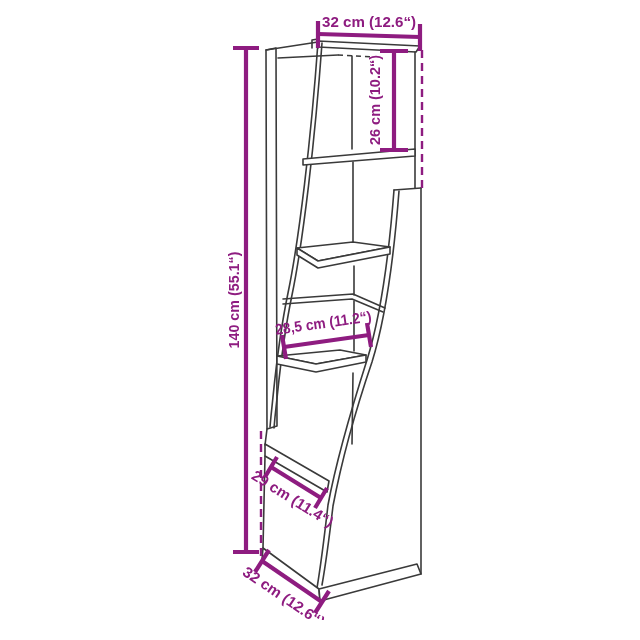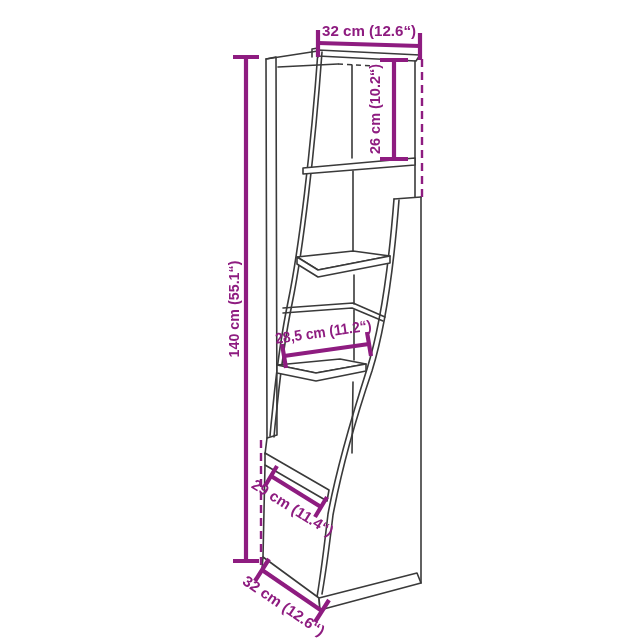--- a/index.html
+++ b/index.html
@@ -1,17 +1,17 @@
 <!DOCTYPE html>
 <html style="--dimension: #8e1c80; --line-art: #3a3a3a; --background: #ffffff;"><head>
 <meta charset="utf-8">
 <style>
   html,body{margin:0;padding:0;background:var(--background,#fff);}
   .stage{
-    width:640px;height:620px;position:relative;margin:9px auto;
+    width:640px;height:620px;position:relative;margin:0 auto;
     background:var(--background,#fff);
     font-family:"Liberation Sans",sans-serif;
   }
   svg{display:block;}
   .art{stroke:var(--line-art,#3a3a3a);stroke-width:1.6;fill:none;stroke-linejoin:round;stroke-linecap:round;}
   .artfill{stroke:var(--line-art,#3a3a3a);stroke-width:1.6;fill:#fff;stroke-linejoin:round;}
   .hidden-edge{stroke:var(--line-art,#3a3a3a);stroke-width:1.4;fill:none;stroke-dasharray:5 4;}
   .dim-line{stroke:var(--dimension,#8e1c80);stroke-width:4.2;fill:none;stroke-linecap:butt;}
   .dim-tick{stroke:var(--dimension,#8e1c80);stroke-width:4.2;fill:none;stroke-linecap:butt;}
   .ext-line{stroke:var(--dimension,#8e1c80);stroke-width:2.4;fill:none;stroke-dasharray:8 5;}

